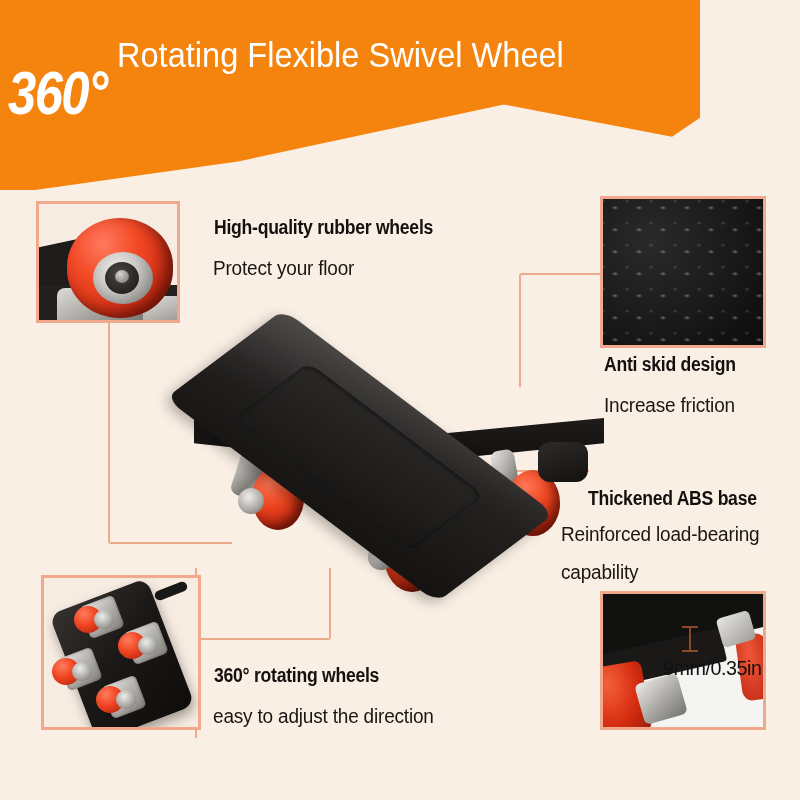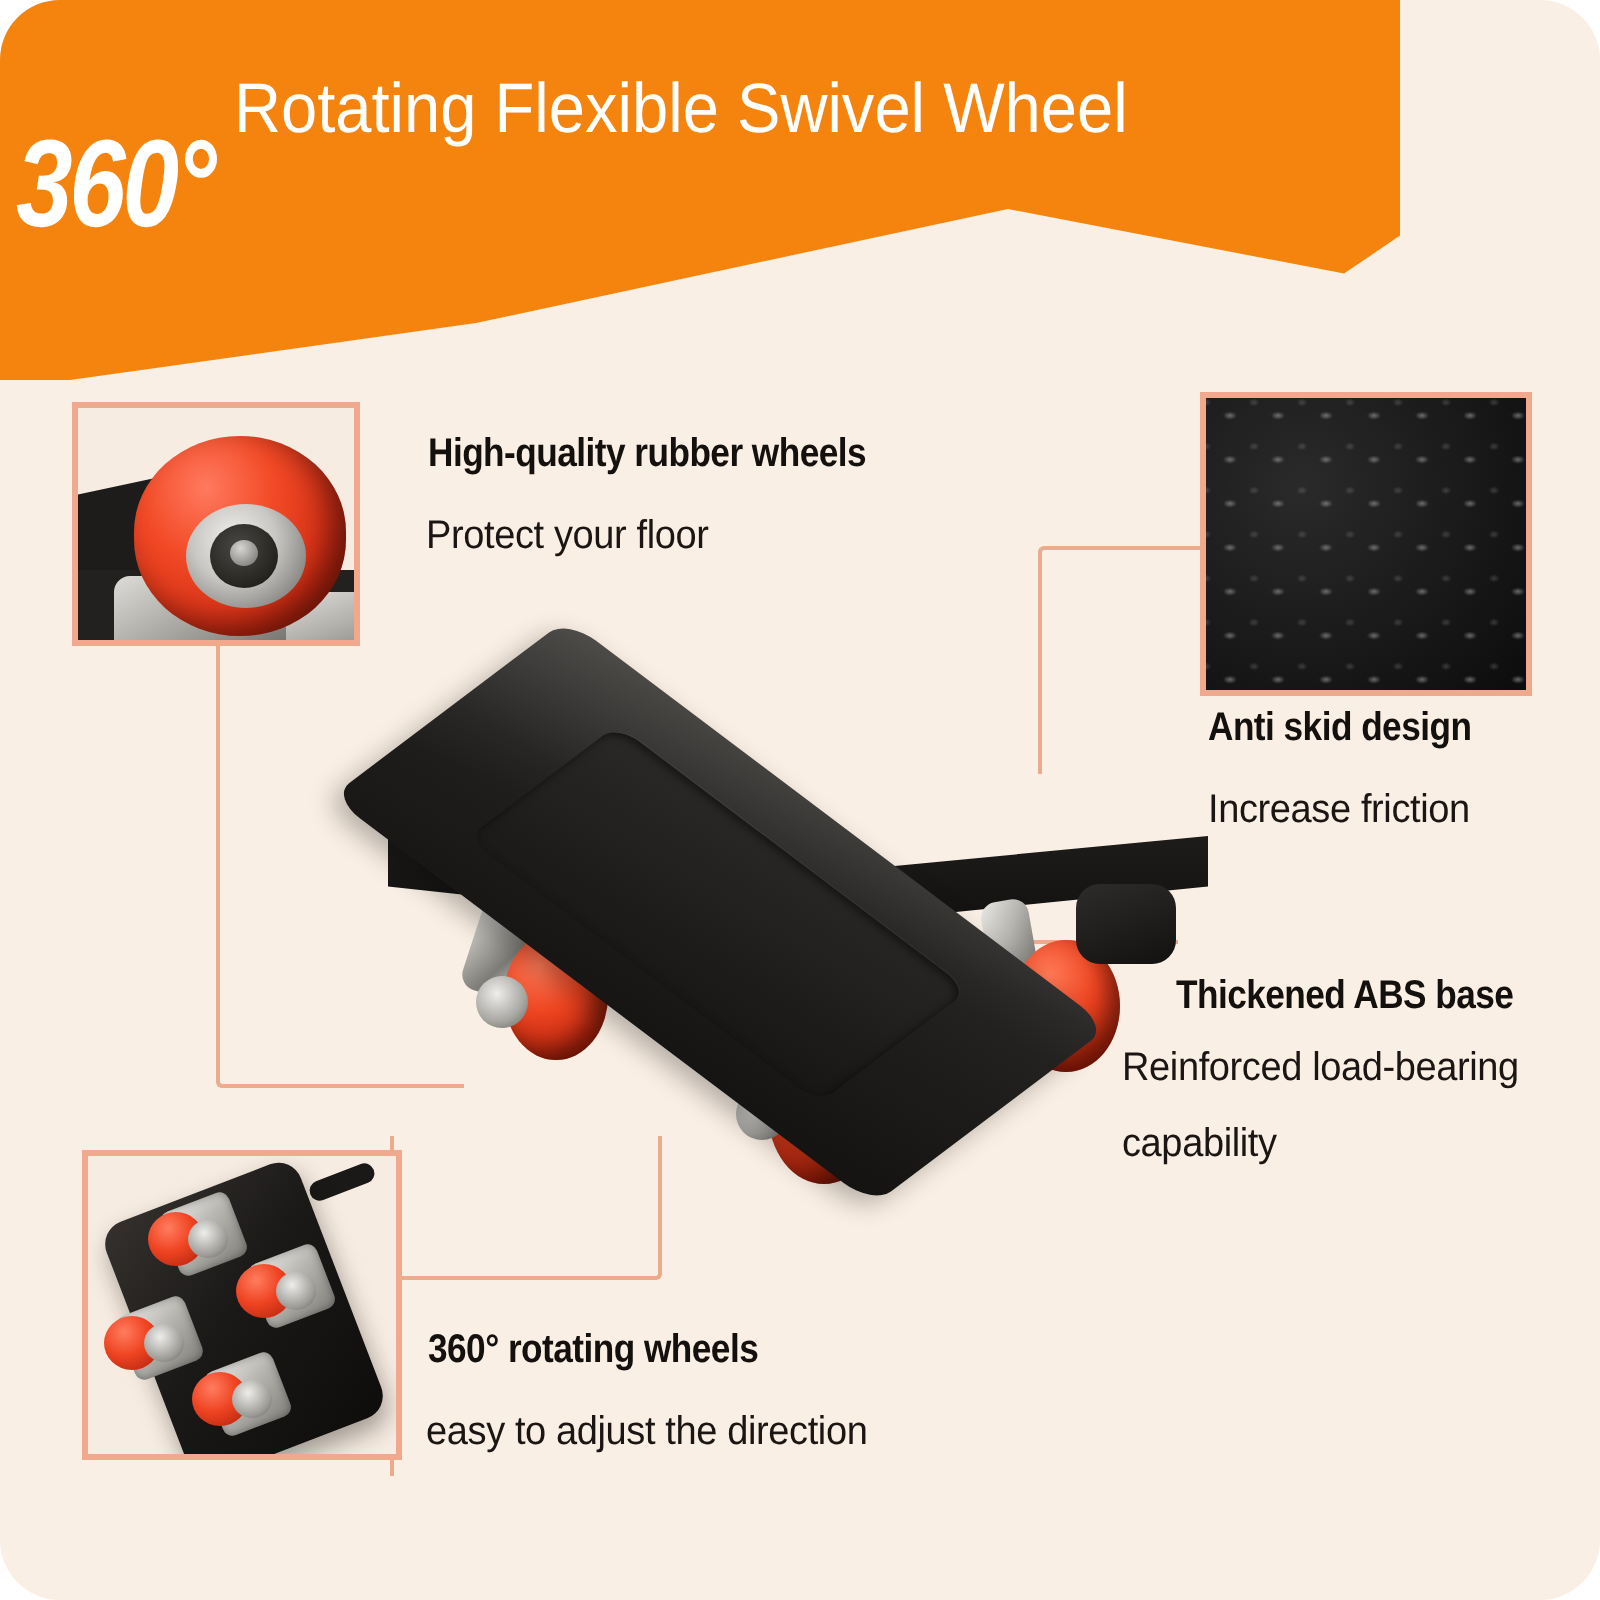--- a/index.html
+++ b/index.html
@@ -8,21 +8,20 @@
     padding: 0;
     background: #ffffff;
   }
   #page {
     position: relative;
     width: 800px;
     height: 800px;
     overflow: hidden;
     background: #faefe4;
     font-family: "Liberation Sans", sans-serif;
-    border-radius: 30px;
   }
 
   
   .banner {
     position: absolute;
     left: 0;
     top: 0;
     width: 700px;
     height: 190px;
     background: #f5840f;
@@ -366,20 +365,33 @@
           <div class="hubc"></div>
       </div>
       <div class="caster" style="left:56px; top:100px;">
         <div class="plate"></div>
           <div class="tire"></div>
           <div class="hubc"></div>
       </div>
     </div>
   </div>
 
+  <div class="inset" style="left:600px; top:591px; width:166px; height:139px;">
+    <div class="inset-inner">
+      <div class="ph-th-white"></div>
+      <div class="ph-th-black"></div>
+      <div class="ph-th-black2"></div>
+      <div class="ph-th-red"></div>
+      <div class="ph-th-red2"></div>
+      <div class="ph-th-chrome"></div>
+      <div class="ph-th-chrome2"></div>
+      <div class="ph-th-marker"></div>
+      <div class="ph-th-label">9mm/0.35in</div>
+    </div>
+  </div>
 
   <div class="hero">
     <div class="hero-side"></div>
 
     <div class="hcaster" style="left:42px; top:104px;">
       <div class="fork" style="left:8px; top:0; width:26px; height:62px; transform:rotate(18deg);"></div>
       <div class="wheel" style="left:22px; top:30px; width:52px; height:64px;"></div>
       <div class="whub" style="left:8px; top:52px; width:26px; height:26px;"></div>
     </div>
 

